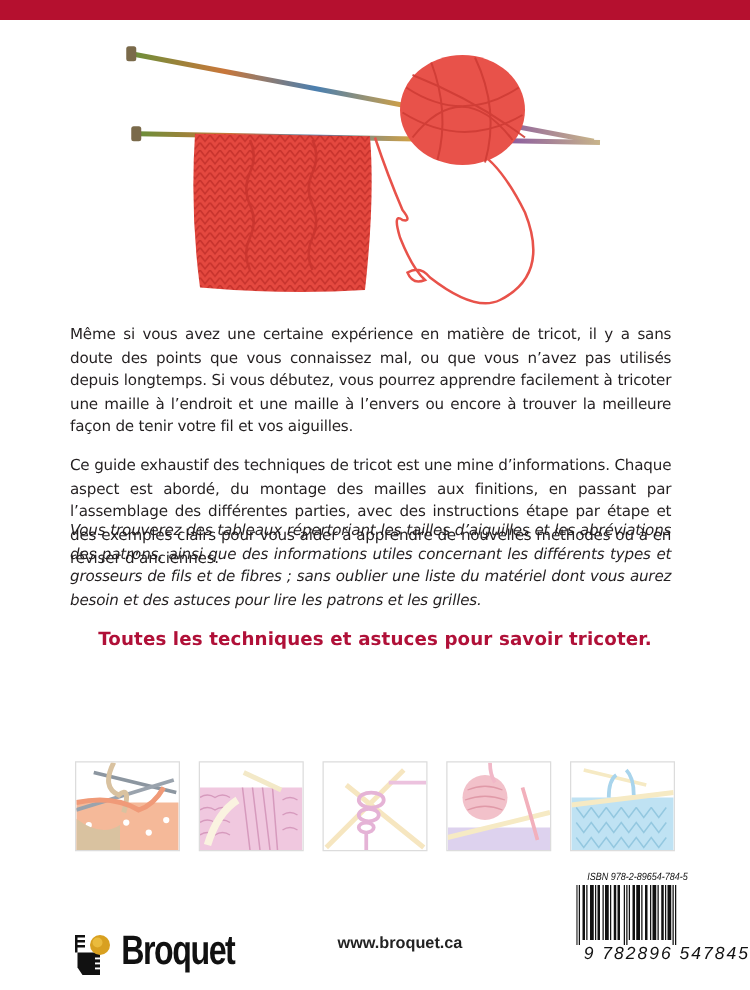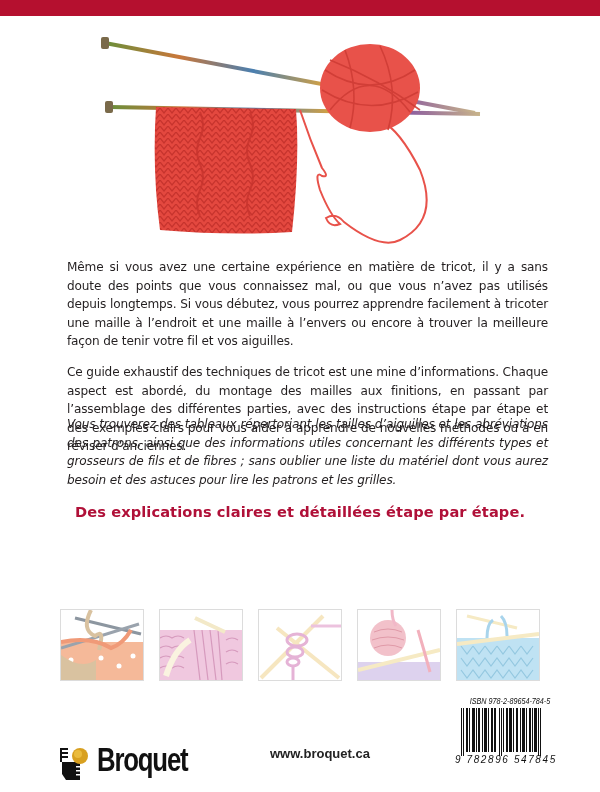--- a/index.html
+++ b/index.html
@@ -5,21 +5,21 @@
   html, body { margin: 0; padding: 0; }
   body {
     width: 600px; height: 792px; position: relative; overflow: hidden;
     background: #ffffff;
     font-family: "DejaVu Sans", sans-serif;
     color: #231f20;
   }
   .top-band { position: absolute; left: 0; top: 0; width: 600px; height: 16px; background: #b5102f; }
   .photo { position: absolute; left: 0; top: 16px; width: 600px; height: 232px; }
   .body-text {
-    position: absolute; left: 67px; width: 481px;
+    position: absolute; left: 56px; width: 481px;
     font-size: 12.1px; line-height: 18.6px; text-align: justify;
     letter-spacing: -0.15px; color: #231f20;
   }
   .body-text p { margin: 0; text-align-last: left; }
   #para1 { top: 258px; }
   #para2 { top: 337px; margin-top: 26px; }
   #para3 { top: 415px; font-style: italic; }
   .taglines { position: absolute; left: 0; top: 497px; width: 600px; text-align: center; }
   .tagline {
     color: #b01038; font-weight: bold; font-size: 14.6px;
@@ -40,22 +40,22 @@
     font-family: "Liberation Sans", sans-serif; font-weight: bold; font-size: 13px; color: #222;
   }
   .isbn { position: absolute; left: 455px; top: 696px; width: 90px; height: 72px; font-style: italic; }
   .isbn-label {
     position: absolute; left: 3px; top: 0; width: 84px; text-align: right;
     font-family: "Liberation Sans", sans-serif; font-size: 8.4px; color: #111;
     transform: scaleX(0.86); transform-origin: right top; white-space: nowrap;
   }
   .barcode { position: absolute; left: 6px; top: 12px; }
   .barcode-digits {
-    position: absolute; left: 0; top: 58px; width: 90px;
-    font-family: "Liberation Sans", sans-serif; font-size: 10px; color: #111;
+    position: absolute; left: 12px; top: 58px; width: 90px;
+    font-family: "Liberation Sans", sans-serif; font-size: 14px; color: #111;
     letter-spacing: 1.6px; white-space: nowrap;
   }
 </style>
 </head>
 <body>
 
 <div class="top-band"></div>
 
 <div class="photo">
   <svg width="600" height="232" viewBox="0 16 600 232" xmlns="http://www.w3.org/2000/svg">
@@ -104,21 +104,21 @@
   <p>Même si vous avez une certaine expérience en matière de tricot, il y a sans doute des points que vous connaissez mal, ou que vous n’avez pas utilisés depuis longtemps. Si vous débutez, vous pourrez apprendre facilement à tricoter une maille à l’endroit et une maille à l’envers ou encore à trouver la meilleure façon de tenir votre fil et vos aiguilles.</p>
 </div>
 <div class="body-text" id="para2">
   <p>Ce guide exhaustif des techniques de tricot est une mine d’informations. Chaque aspect est abordé, du montage des mailles aux finitions, en passant par l’assemblage des différentes parties, avec des instructions étape par étape et des exemples clairs pour vous aider à apprendre de nouvelles méthodes ou à en réviser d’anciennes.</p>
 </div>
 <div class="body-text" id="para3">
   <p>Vous trouverez des tableaux répertoriant les tailles d’aiguilles et les abréviations des patrons, ainsi que des informations utiles concernant les différents types et grosseurs de fils et de fibres ; sans oublier une liste du matériel dont vous aurez besoin et des astuces pour lire les patrons et les grilles.</p>
 </div>
 
 <div class="taglines">
-  <div class="tagline">Des explications claires et détaillées étape par étape.</div>
+  <div class="tagline">Toutes les techniques et astuces pour savoir tricoter.</div>
 </div>
 
 <div class="illus-row">
   <div class="illus">
     <svg width="82" height="70" viewBox="0 0 82 70">
       <rect x="0" y="32" width="82" height="38" fill="#f5b999"></rect>
       <g fill="#fff">
           <circle cx="10" cy="50" r="2.5"></circle>
           <circle cx="25" cy="58" r="2.5"></circle>
           <circle cx="40" cy="48" r="2.5"></circle>

